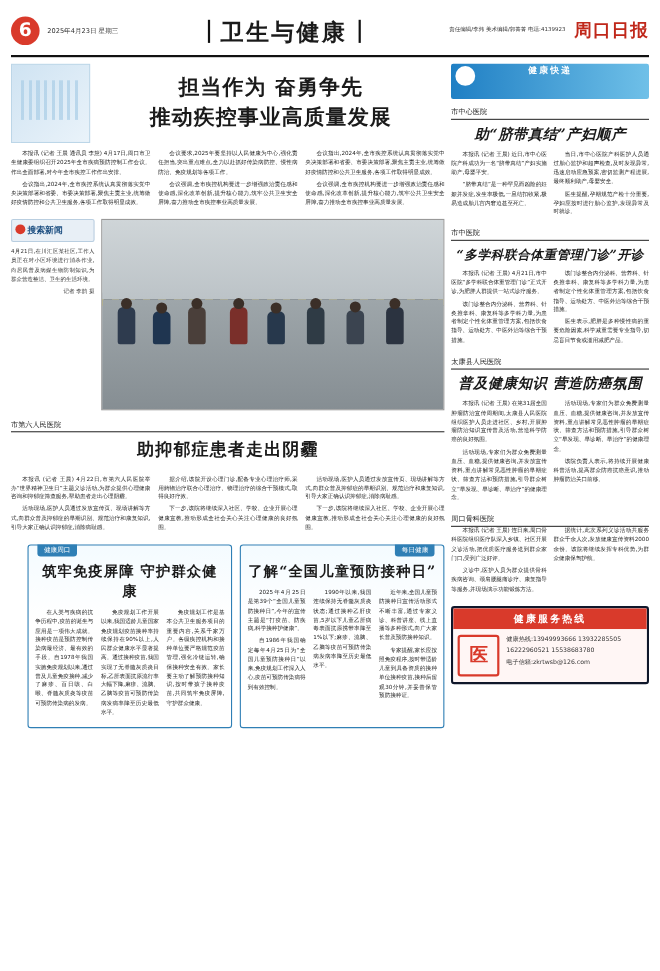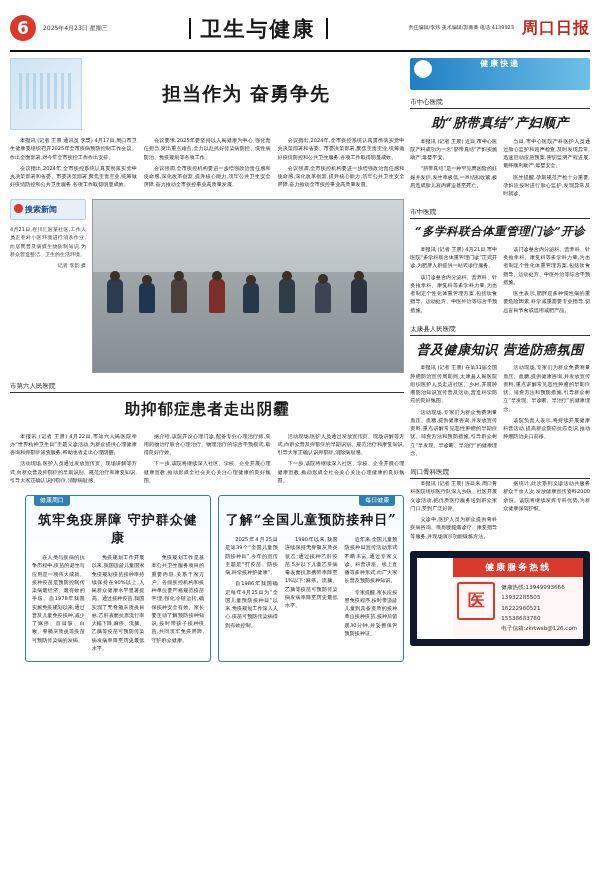--- a/index.html
+++ b/index.html
@@ -117,21 +117,21 @@
     font-size:6px;padding:1px 6px;border-radius:0 0 3px 3px;
   }
   .ftag.right{left:auto;right:8px;}
   .fhead{
     font-family:"DejaVu Serif","Liberation Serif",serif;
     font-size:13px;font-weight:bold;text-align:center;margin:10px 0 6px 0;letter-spacing:1px;
   }
 
   
   .hotline{
-    margin-top:8px;border:7px solid #0f172a;border-radius:3px;overflow:hidden;padding-left:36px;
+    margin-top:8px;border:2px solid #0f172a;border-radius:3px;overflow:hidden;
   }
   .hot-top{background:#d93a2b;color:#fff;font-size:9px;font-weight:bold;text-align:center;padding:3px 0;letter-spacing:2px;}
   .hot-body{display:flex;padding:5px 4px;background:#fff6f5;}
   .hot-ico{
     width:34px;height:34px;flex:0 0 auto;border:2px solid #d93a2b;border-radius:3px;
     display:flex;align-items:center;justify-content:center;color:#d93a2b;font-size:17px;font-weight:bold;margin-right:6px;
   }
   .hot-lines{font-size:5.6px;line-height:1.85;color:#333;}
 </style>
 </head>
@@ -150,20 +150,21 @@
   </div>
 
   <div class="body-grid">
 
     <div class="col-left">
 
       <div class="lead">
         <div class="lead-art"></div>
         <div class="lead-head">
           <h1>担当作为 奋勇争先</h1>
+          <h1>推动疾控事业高质量发展</h1>
         </div>
       </div>
 
       <div class="cols3">
         <div class="tcol">
           <p>本报讯 (记者 王晨 通讯员 李慧) 4月17日,周口市卫生健康委组织召开2025年全市疾病预防控制工作会议。作出全面部署,对今年全市疾控工作作出安排。</p>
           <p>会议指出,2024年,全市疾控系统认真贯彻落实党中央决策部署和省委、市委决策部署,聚焦主责主业,统筹做好疫情防控和公共卫生服务,各项工作取得明显成效。</p>
         </div>
         <div class="tcol">
           <p>会议要求,2025年要坚持以人民健康为中心,强化责任担当,突出重点难点,全力以赴抓好传染病防控、慢性病防治、免疫规划等各项工作。</p>

